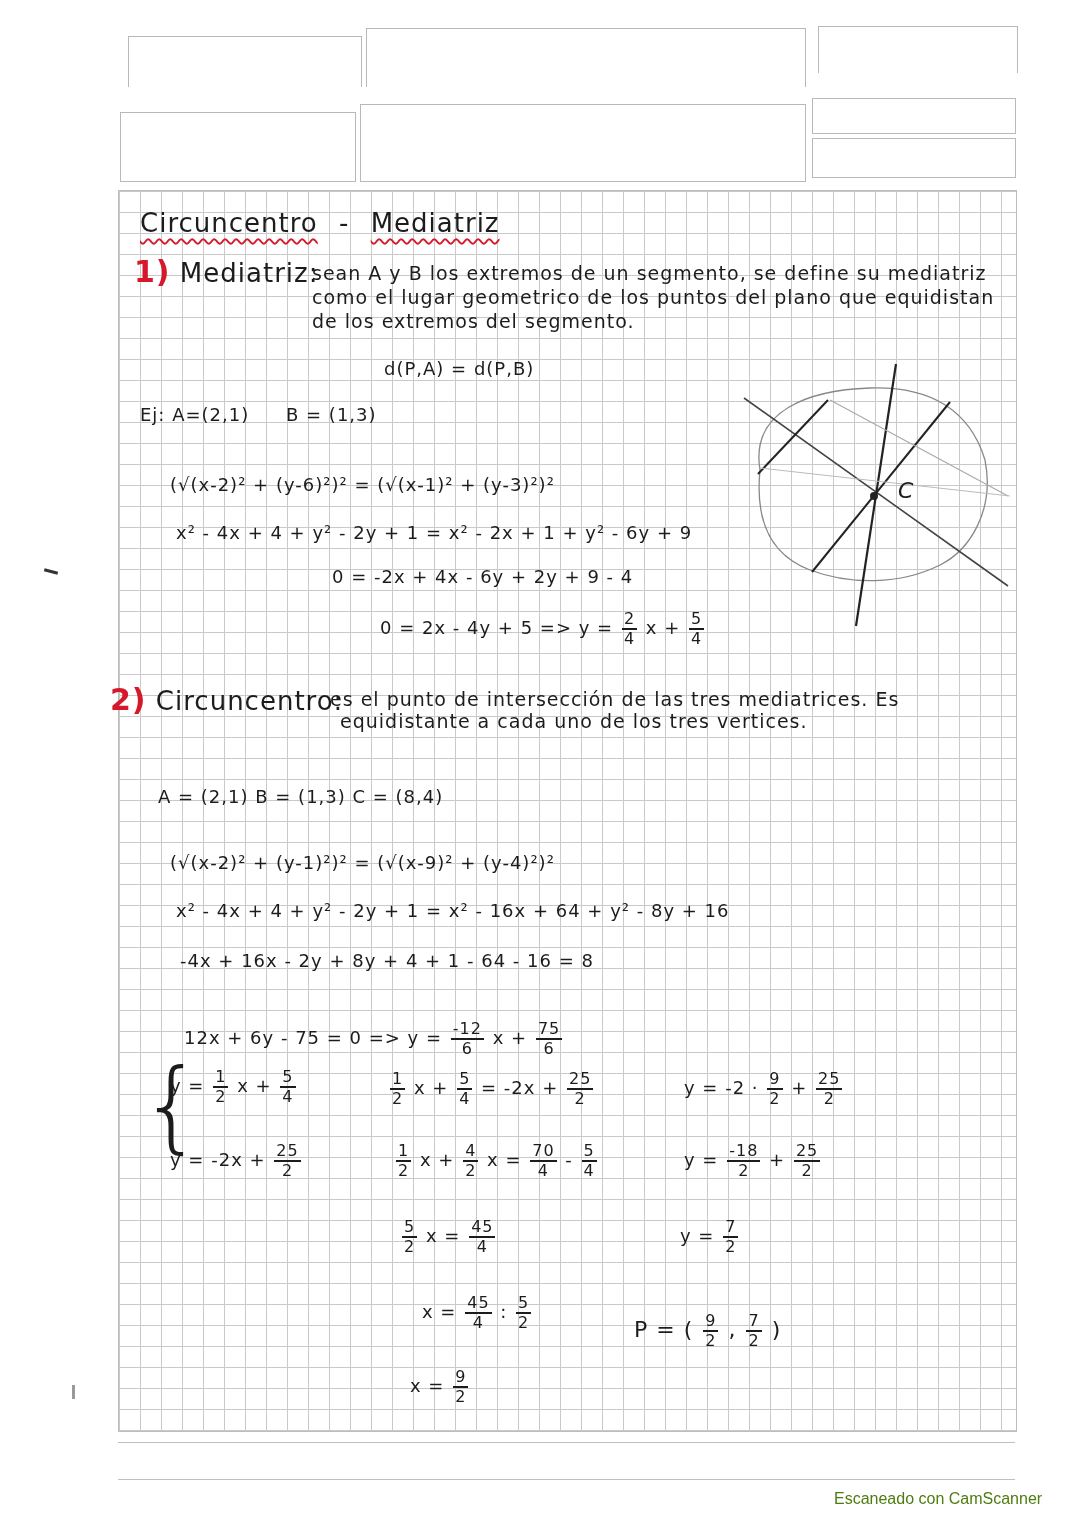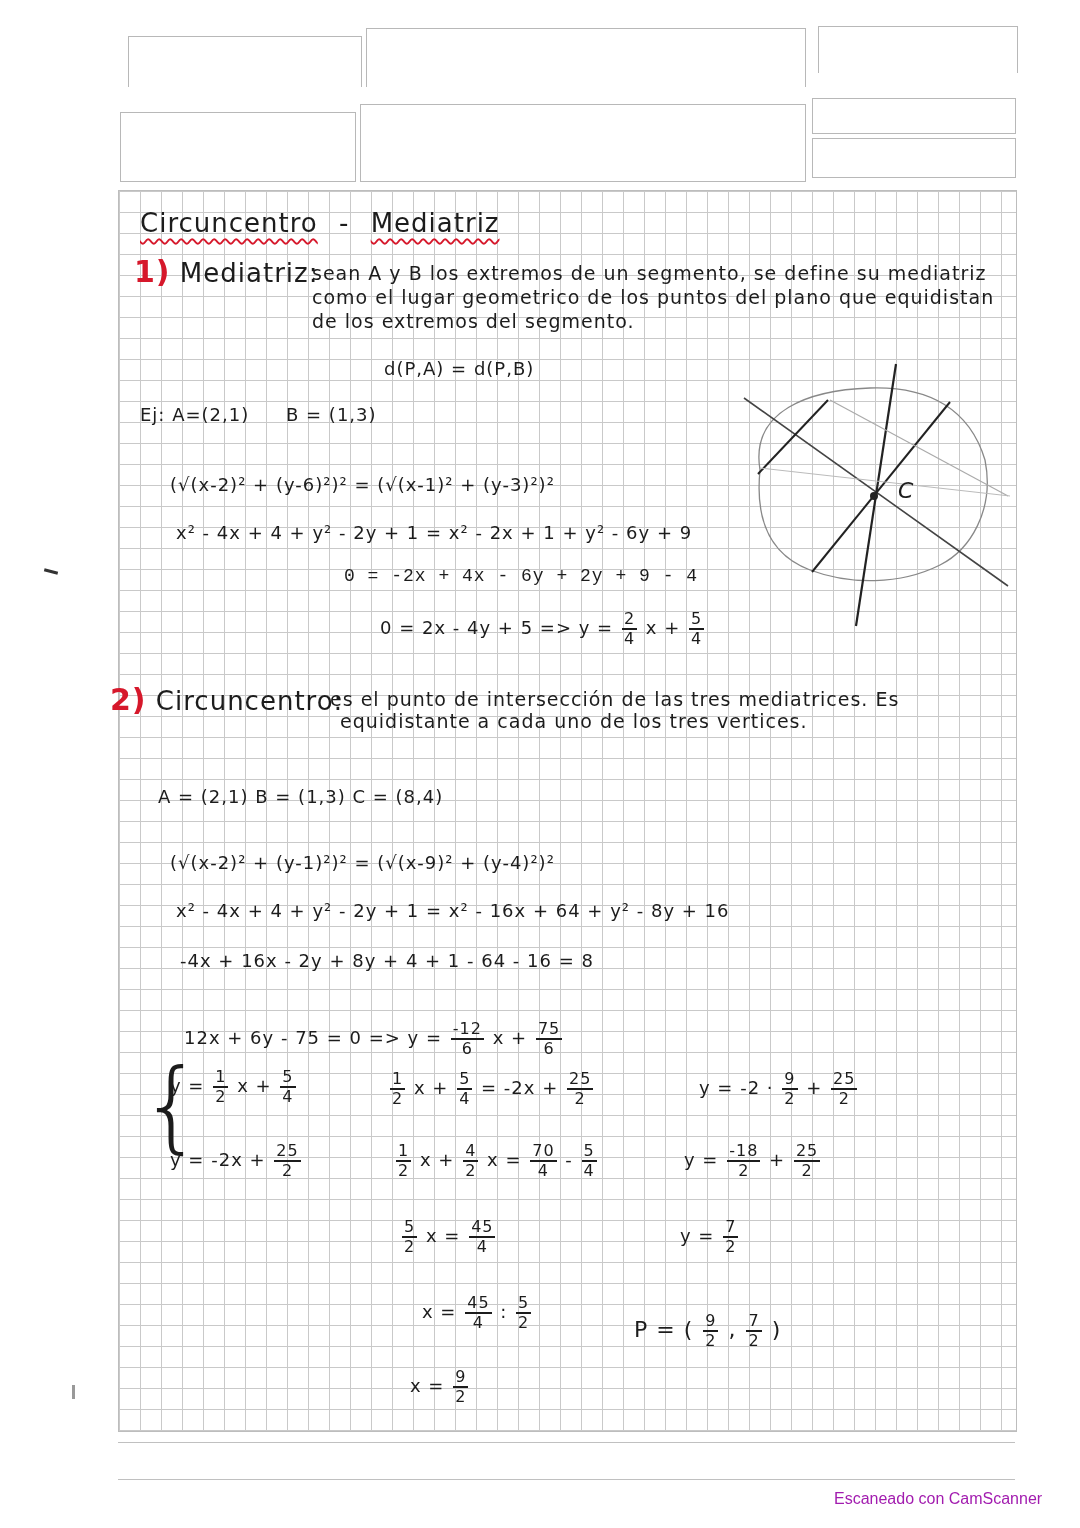--- a/index.html
+++ b/index.html
@@ -17,21 +17,21 @@
   .footer-box { position:absolute; left:118px; top:1442px; width:897px; height:36px; border-top:1px solid #c0c0c0; border-bottom:1px solid #c0c0c0;}
   .hw { position:absolute; font-family:"DejaVu Sans", sans-serif; color:#1c1c1c; white-space:nowrap; letter-spacing:1px; }
   .title { font-size:26px; }
   .u { text-decoration:underline wavy #d6182b; text-decoration-thickness:2px; text-underline-offset:6px; }
   .num { color:#d6182b; font-weight:bold; font-size:30px; }
   .t19 { font-size:19px; }
   .t18 { font-size:18px; }
   .frac { display:inline-flex; flex-direction:column; align-items:center; vertical-align:middle; font-size:16px; line-height:18px; margin:0 2px;}
   .frac .n { border-bottom:2px solid #1c1c1c; padding:0 2px; }
   .brace { position:absolute; font-size:100px; font-weight:100; color:#1c1c1c; line-height:1; }
-  .footer-text { position:absolute; left:834px; top:1490px; font-family:"Liberation Sans", sans-serif; font-size:16px; color:#a21caf; }
+  .footer-text { position:absolute; left:834px; top:1490px; font-family:"Liberation Sans", sans-serif; font-size:16px; color:#4d7c0f; }
   .scrib { position:absolute; background:#333; }
 </style>
 </head>
 <body>
 
 <div class="page">
 
   <div class="hbox" style="left:128px;top:36px;width:232px;height:50px;border-bottom:none;"></div>
   <div class="hbox" style="left:366px;top:28px;width:438px;height:58px;border-bottom:none;"></div>
   <div class="hbox" style="left:818px;top:26px;width:198px;height:46px;border-bottom:none;"></div>
@@ -59,21 +59,21 @@
   <div class="hw t19" style="left:312px;top:262px;">sean A y B los extremos de un segmento, se define su mediatriz</div>
   <div class="hw t19" style="left:312px;top:286px;">como el lugar geometrico de los puntos del plano que equidistan</div>
   <div class="hw t19" style="left:312px;top:310px;">de los extremos del segmento.</div>
 
   <div class="hw t18" style="left:384px;top:358px;">d(P,A) = d(P,B)</div>
   <div class="hw t18" style="left:140px;top:404px;">Ej: A=(2,1)</div>
   <div class="hw t18" style="left:286px;top:404px;">B = (1,3)</div>
 
   <div class="hw t18" style="left:170px;top:474px;">(√(x-2)² + (y-6)²)² = (√(x-1)² + (y-3)²)²</div>
   <div class="hw t18" style="left:176px;top:522px;">x² - 4x + 4 + y² - 2y + 1 = x² - 2x + 1 + y² - 6y + 9</div>
-  <div class="hw t18" style="left:344px;top:566px;font-family:Liberation Mono, monospace;">0 = -2x + 4x - 6y + 2y + 9 - 4</div>
+  <div class="hw t18" style="left:332px;top:566px;">0 = -2x + 4x - 6y + 2y + 9 - 4</div>
   <div class="hw t18" style="left:380px;top:610px;">
     <span>0 = 2x - 4y + 5  =&gt;  y = </span>
     <span class="frac">
         <span class="n">2</span>
         <span>4</span>
       </span>
     <span>x +</span>
     <span class="frac">
         <span class="n">5</span>
         <span>4</span>
@@ -199,21 +199,21 @@
       </span>
   </div>
   <div class="hw t18" style="left:410px;top:1368px;">
     <span>x =</span>
     <span class="frac">
         <span class="n">9</span>
         <span>2</span>
       </span>
   </div>
 
-  <div class="hw t18" style="left:684px;top:1070px;margin-left:15px;">
+  <div class="hw t18" style="left:684px;top:1070px;">
     <span>y = -2 ·</span>
     <span class="frac">
         <span class="n">9</span>
         <span>2</span>
       </span>
     <span>+</span>
     <span class="frac">
         <span class="n">25</span>
         <span>2</span>
       </span>

